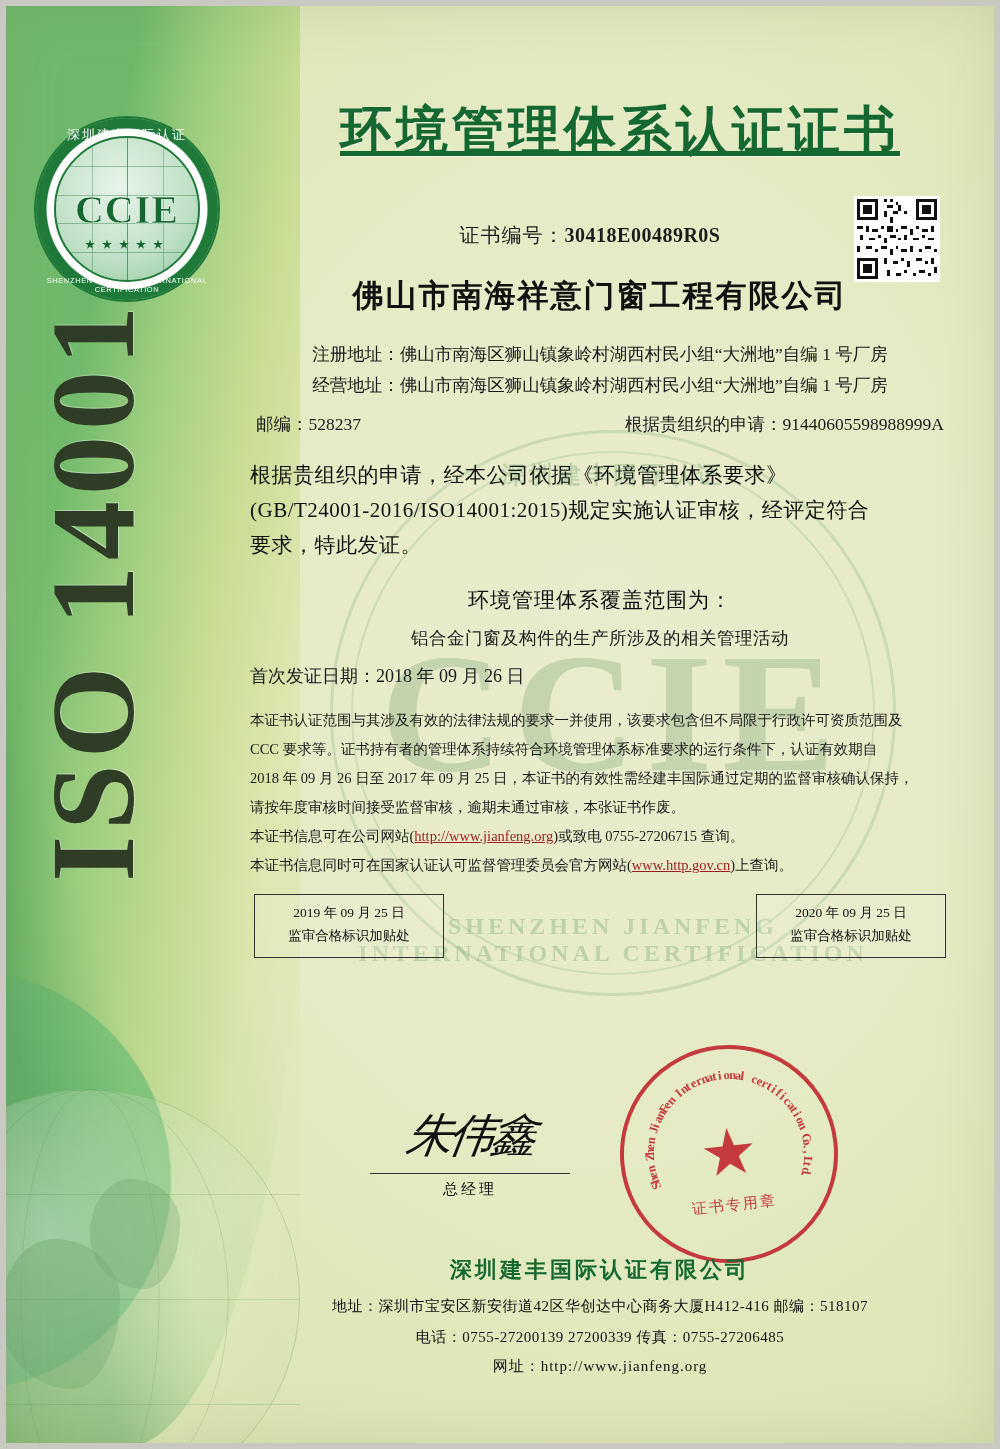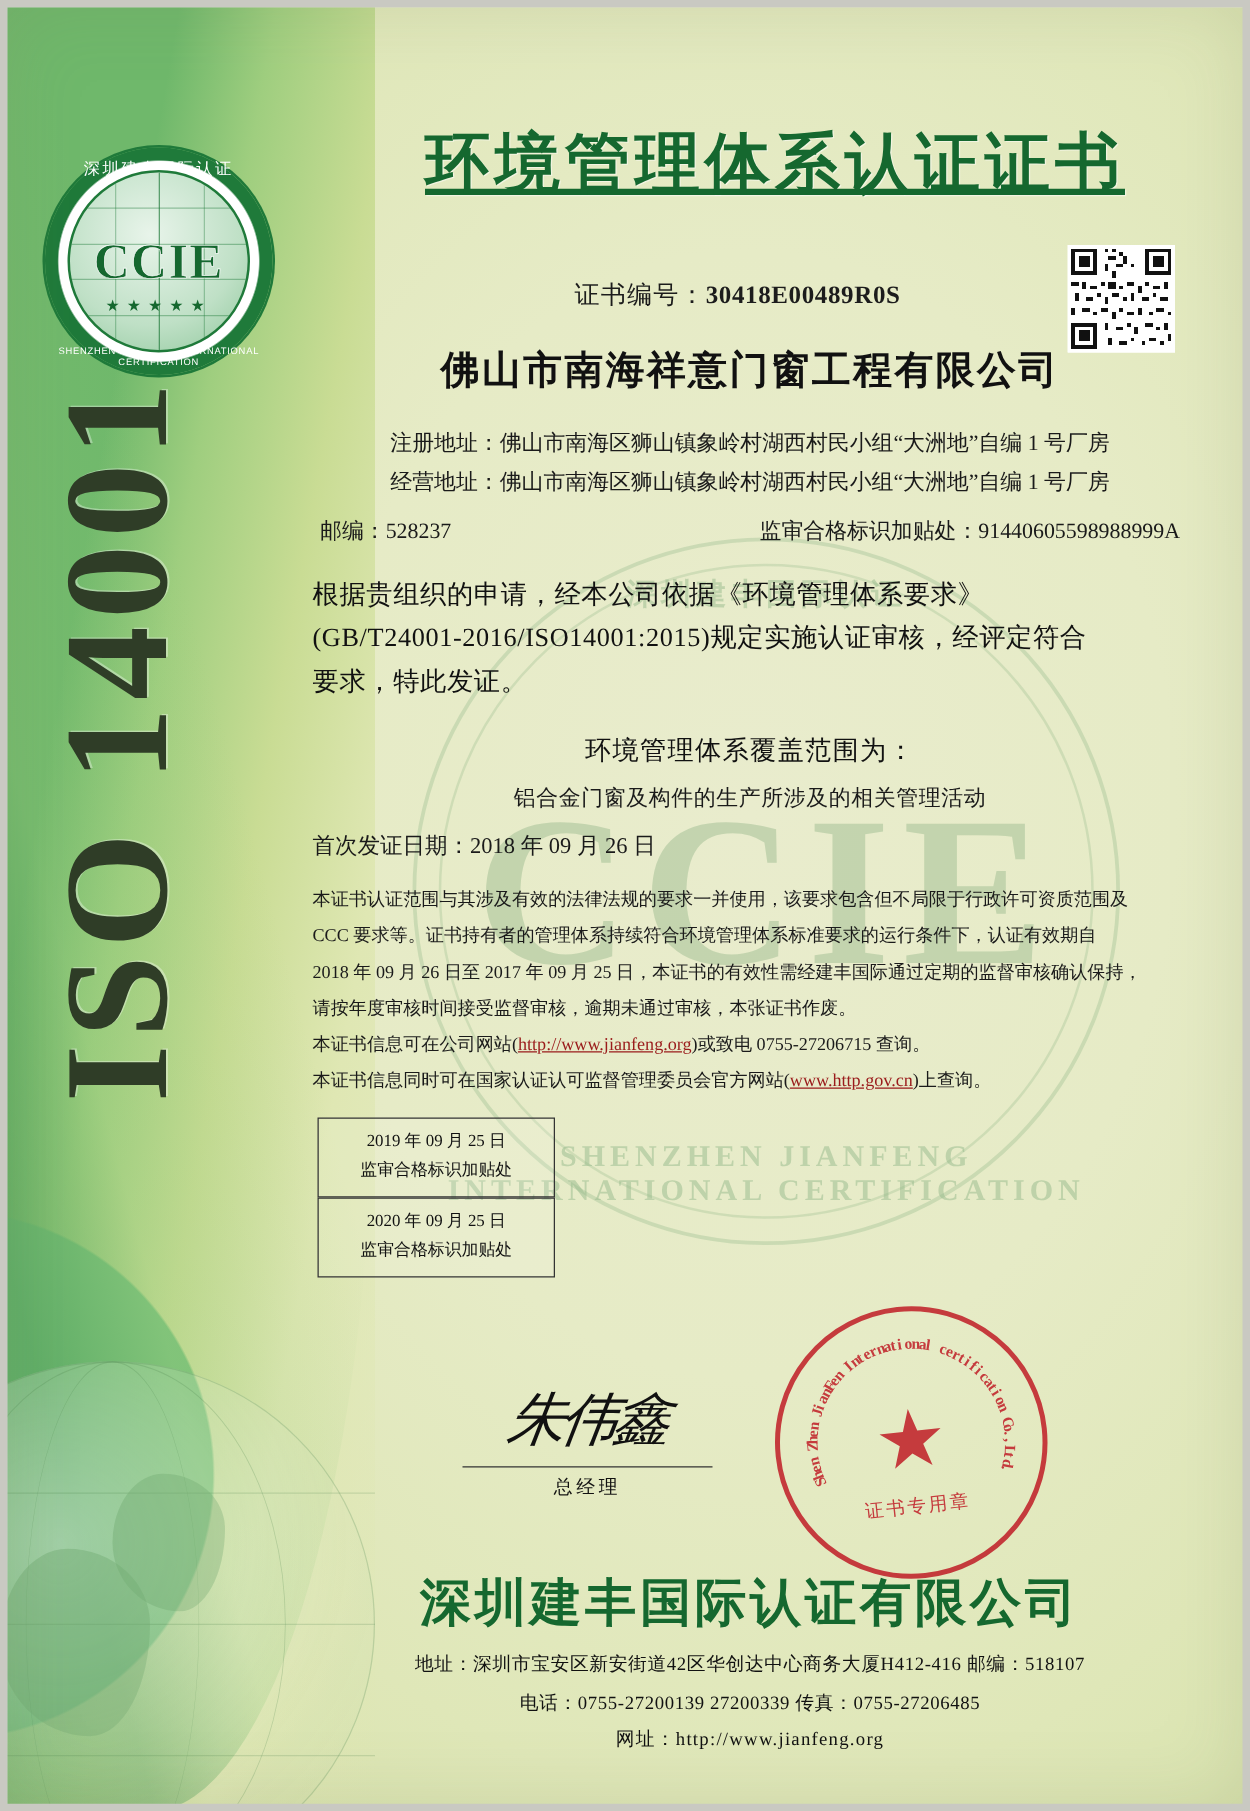--- a/index.html
+++ b/index.html
@@ -129,21 +129,21 @@
     padding:0 6px 0 6px;
   }
   .para{
     margin-top:22px;font-size:21px;line-height:1.65;color:#111;letter-spacing:.5px;
   }
   .scope-title{margin-top:24px;text-align:center;font-size:21px;color:#111;letter-spacing:1px;}
   .scope-text{margin-top:12px;text-align:center;font-size:17.5px;color:#1a1a1a;letter-spacing:.5px;}
   .first-issue{margin-top:14px;text-align:left;font-size:18px;color:#1a1a1a;}
   .fineprint{margin-top:18px;font-size:14.5px;line-height:2;color:#1a1a1a;text-align:justify;}
   .fineprint a{color:#9a1b1b;text-decoration:underline;}
-  .surv{margin-top:14px;display:flex;justify-content:space-between;padding:0 4px;flex-direction:column;}
+  .surv{margin-top:14px;display:flex;justify-content:space-between;padding:0 4px;}
   .surv .box{
     border:1px solid #333;padding:7px 10px 9px;width:168px;text-align:center;
     font-size:13.5px;line-height:1.7;color:#111;background:rgba(255,255,255,.12);
   }
 
   
   .sig-area{position:absolute;left:320px;top:1105px;width:300px;text-align:center;}
   .sig-script{
     font-size:46px;color:#111;font-family:"DejaVu Serif",serif;font-style:italic;
     transform:skewX(-8deg);letter-spacing:-4px;
@@ -167,21 +167,21 @@
   .stamp .arc{
     position:absolute;inset:8px;border-radius:50%;
   }
   .stamp .arc span{
     position:absolute;left:50%;top:50%;font-size:12.5px;font-weight:700;
     transform-origin:0 0;font-family:"Liberation Serif",serif;
   }
 
   
   .footer{position:absolute;left:250px;top:1255px;width:700px;text-align:center;}
-  .footer .cname{font-size:41px;font-weight:700;color:#15682f;letter-spacing:3px;font-family:Liberation Serif, serif;}
+  .footer .cname{font-size:22px;font-weight:700;color:#15682f;letter-spacing:3px;font-family:Liberation Serif, serif;}
   .footer .line{margin-top:12px;font-size:15px;color:#111;letter-spacing:.5px;}
   .footer .web{margin-top:10px;font-size:15px;color:#111;font-family:"Liberation Serif",serif;letter-spacing:1px;}
 </style>
 </head>
 <body>
 
 <div class="page">
 
   <div class="left-band">
     <div class="swoosh"></div>
@@ -315,21 +315,21 @@
         <span class="lbl">经营地址：</span>
         <span>佛山市南海区狮山镇象岭村湖西村民小组“大洲地”自编 1 号厂房</span>
       </div>
     </div>
 
     <div class="meta-row">
       <div>
         <span>邮编：</span><span>528237</span>
       </div>
       <div>
-        <span>监审合格标识加贴处：</span><span>91440605598988999A</span>
+        <span>根据贵组织的申请：</span><span>91440605598988999A</span>
       </div>
     </div>
 
     <div class="para">
       <div>根据贵组织的申请，经本公司依据《环境管理体系要求》</div>
       <div>(GB/T24001-2016/ISO14001:2015)规定实施认证审核，经评定符合</div>
       <div>要求，特此发证。</div>
     </div>
 
     <div class="scope-title">环境管理体系覆盖范围为：</div>

